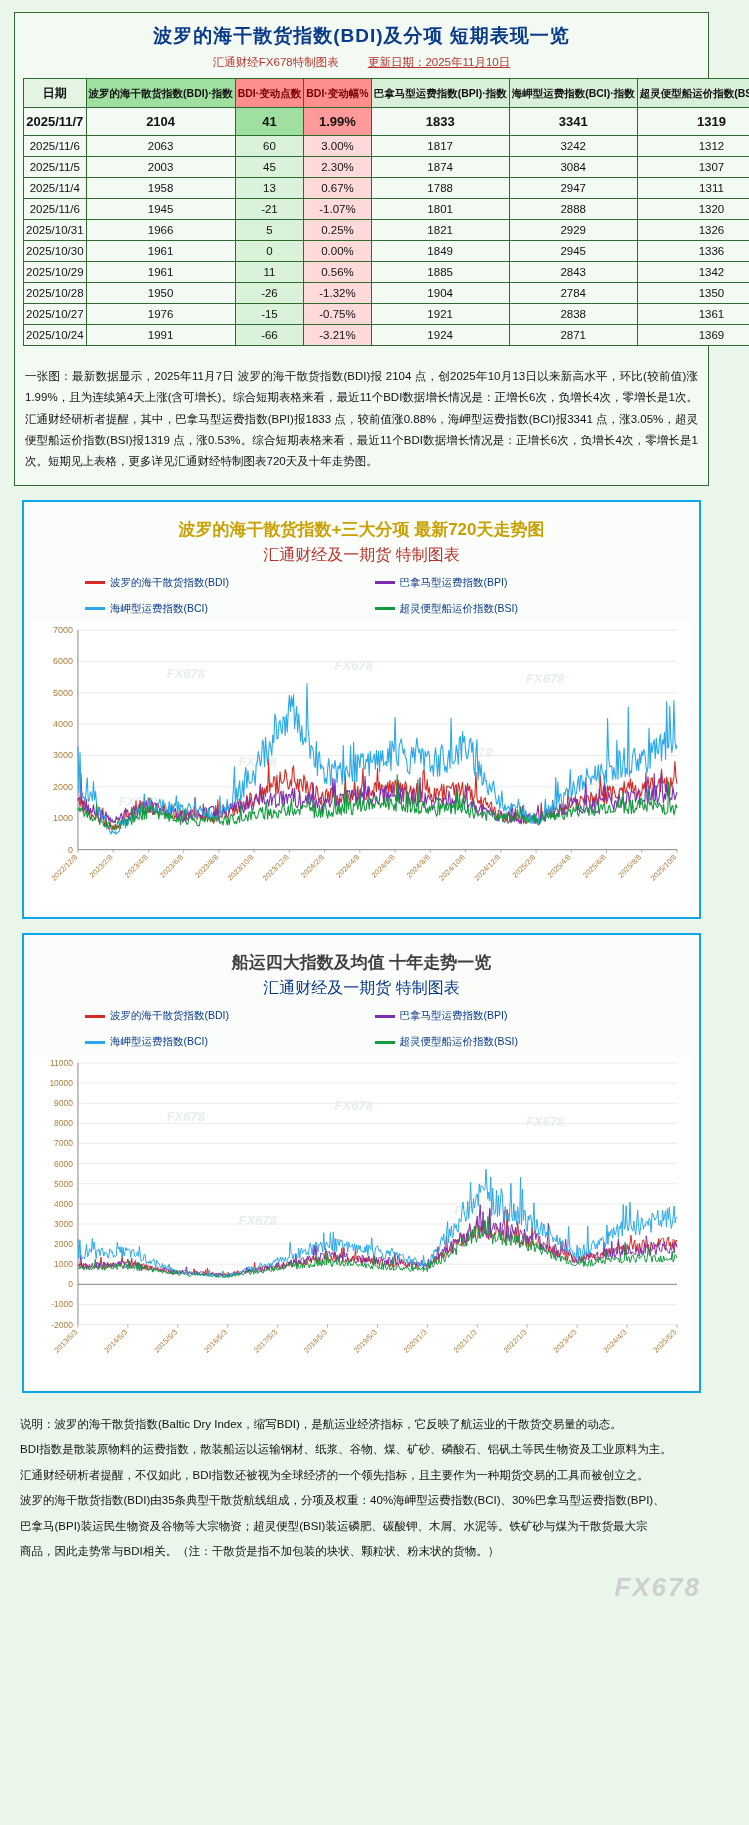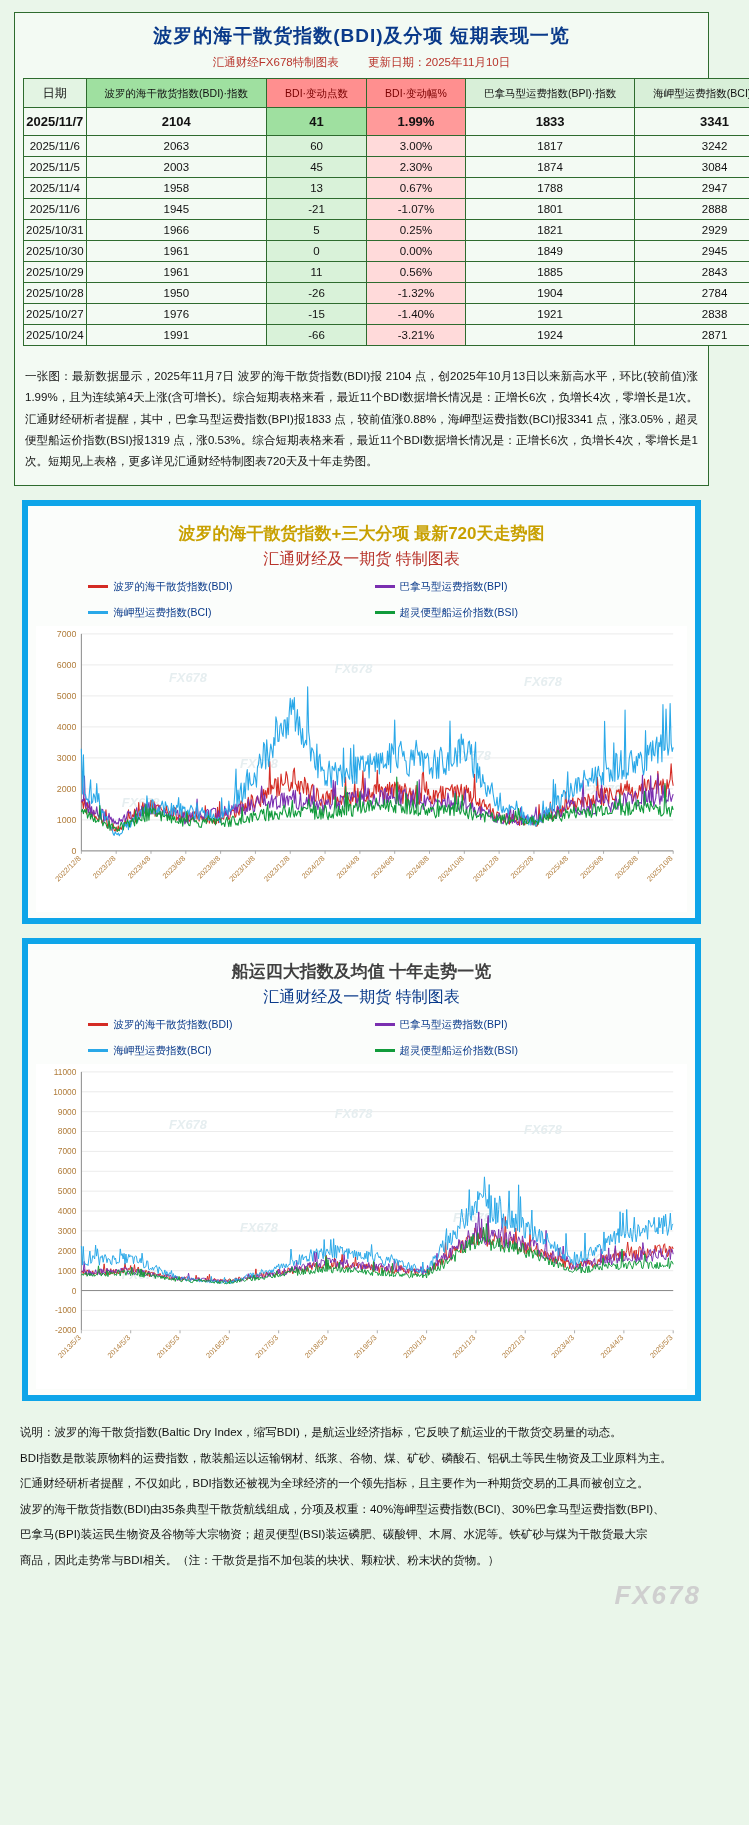--- a/index.html
+++ b/index.html
@@ -27,39 +27,39 @@
     font-weight:bold;
     letter-spacing:1px;
     padding:10px 4px 4px 4px;
   }
   .subtitle {
     text-align:center;
     color:#b8342b;
     font-size:11.5px;
     padding:2px 4px 8px 4px;
   }
-  .subtitle .upd { color:#b8342b; margin-left:26px; }
+  .subtitle .upd { color:#b8342b; margin-left:26px;text-decoration:underline; }
 
   table.bdi {
     width: 100%;
     border-collapse: collapse;
     font-size: 11.5px;
   }
   table.bdi th, table.bdi td {
     border:1px solid #2e6b2e;
     text-align:center;
     padding:4px 2px;
     white-space:nowrap;
   }
   table.bdi thead th {
     background:#d8efd8;
-    font-weight:normal;
+    font-weight:bold;
     font-size:10.5px;
     line-height:1.35;
-    padding:6px 18px;
+    padding:6px 2px;
   }
   table.bdi thead th.green-h { background:#9fe0a0; }
   table.bdi thead th.red-h  { background:#ff8f8f; color:#7a0000; }
   table.bdi thead th.date-h { background:#e3f4e3; font-size:12px; }
 
   table.bdi tbody tr td { background:#f3faf3; }
   table.bdi tbody tr.first td {
     font-weight:bold;
     font-size:13px;
     padding:6px 2px;
@@ -74,21 +74,21 @@
     font-size:11.5px;
     line-height:1.85;
     color:#111;
     padding:12px 10px 12px 10px;
     text-align:justify;
   }
 
   
   .chart-panel {
     background:#fbfdfb;
-    border:6px solid #0ea5e9;
+    border:2px solid #0ea5e9;
     margin: 0 8px 14px 8px;
     padding: 10px 8px 6px 8px;
   }
   .chart-title {
     text-align:center;
     color:#c8a000;
     font-size:17px;
     font-weight:bold;
     padding-top:6px;
   }
@@ -245,21 +245,21 @@
           <td class="c-green">-26</td>
           <td class="c-red">-1.32%</td>
           <td>1904</td>
           <td>2784</td>
           <td>1350</td>
         </tr>
         <tr>
           <td class="c-date">2025/10/27</td>
           <td>1976</td>
           <td class="c-green">-15</td>
-          <td class="c-red">-1.40%</td>
+          <td class="c-red">-0.75%</td>
           <td>1921</td>
           <td>2838</td>
           <td>1361</td>
         </tr>
         <tr>
           <td class="c-date">2025/10/24</td>
           <td>1991</td>
           <td class="c-green">-66</td>
           <td class="c-red">-3.21%</td>
           <td>1924</td>

